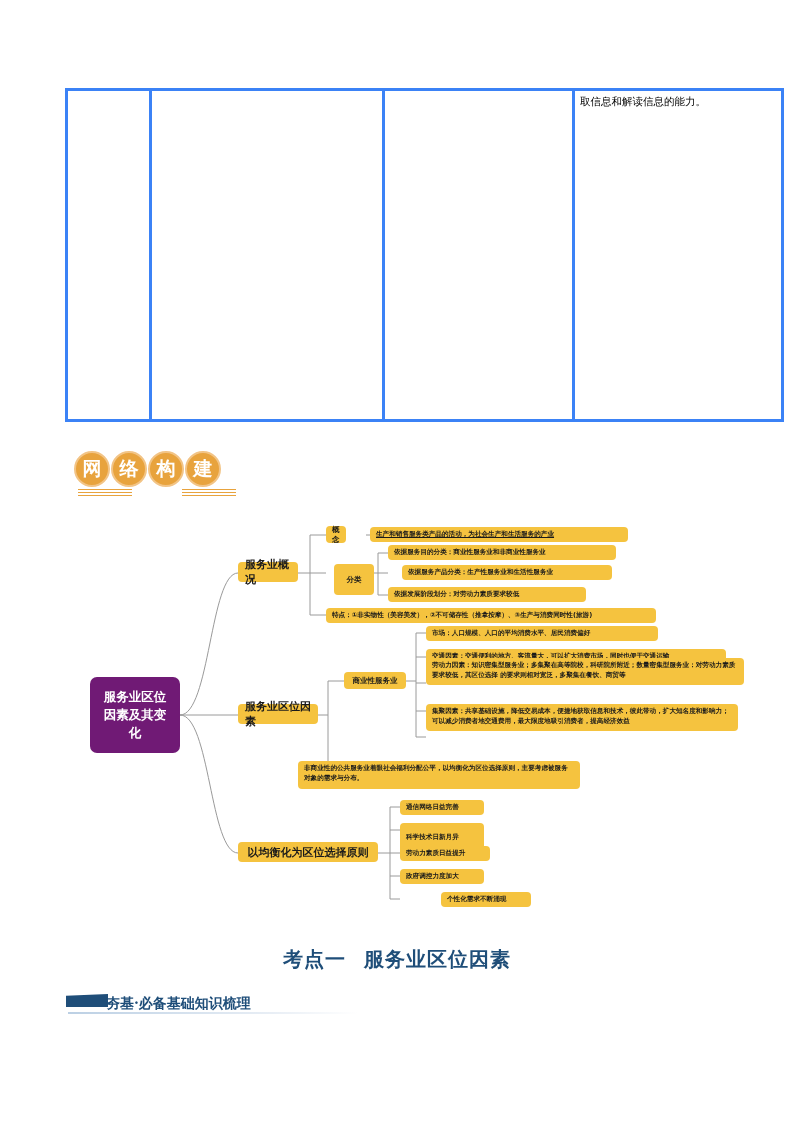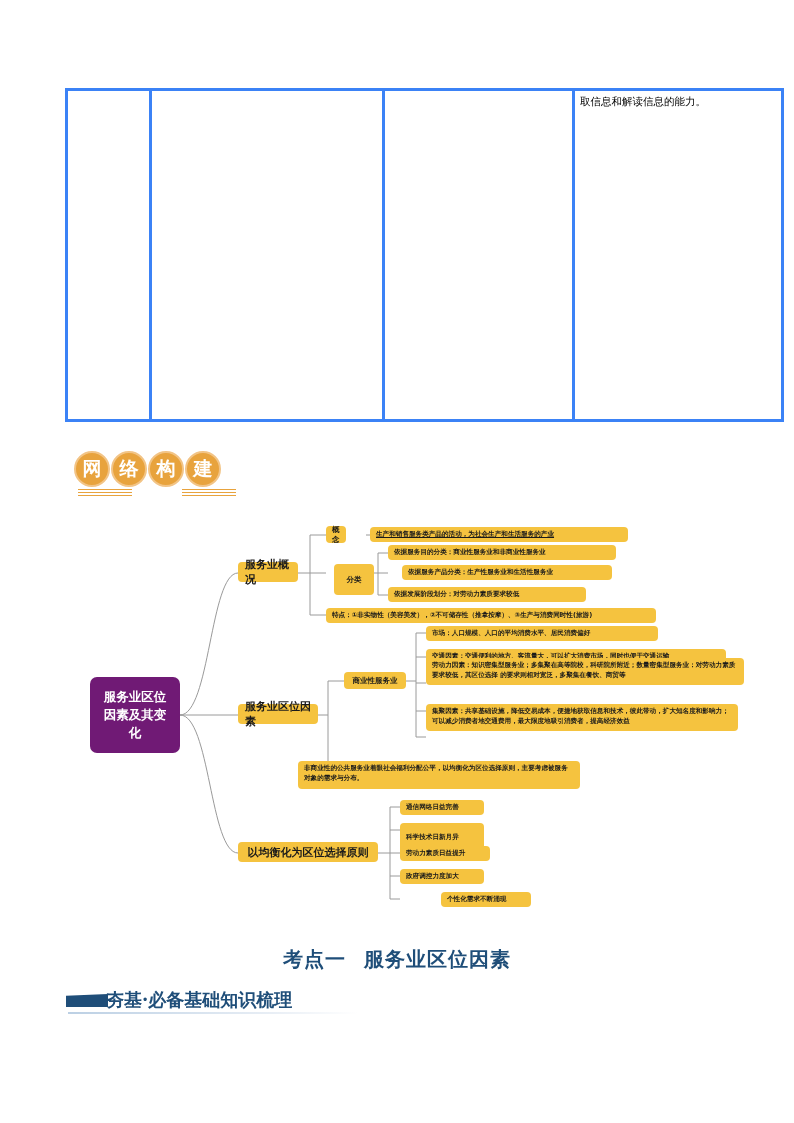--- a/index.html
+++ b/index.html
@@ -175,24 +175,24 @@
     left: 0;
     top: 6px;
     width: 42px;
     height: 13px;
     background: #1F4E79;
     clip-path: polygon(0 14%, 100% 0, 100% 100%, 0 100%);
   }
   .subhead-text {
     position: absolute;
     left: 40px;
-    top: 0;
+    top: 7px;
     font-family: "DejaVu Serif", "Liberation Serif", serif;
     font-weight: bold;
-    font-size: 18px;
+    font-size: 14px;
     color: #1F4E79;
     white-space: nowrap;
   }
   .subhead-rule {
     position: absolute;
     left: 2px;
     top: 24px;
     width: 290px;
     height: 2px;
     background: linear-gradient(to right, #bcd0e4, #e8eef5 70%, #ffffff);

